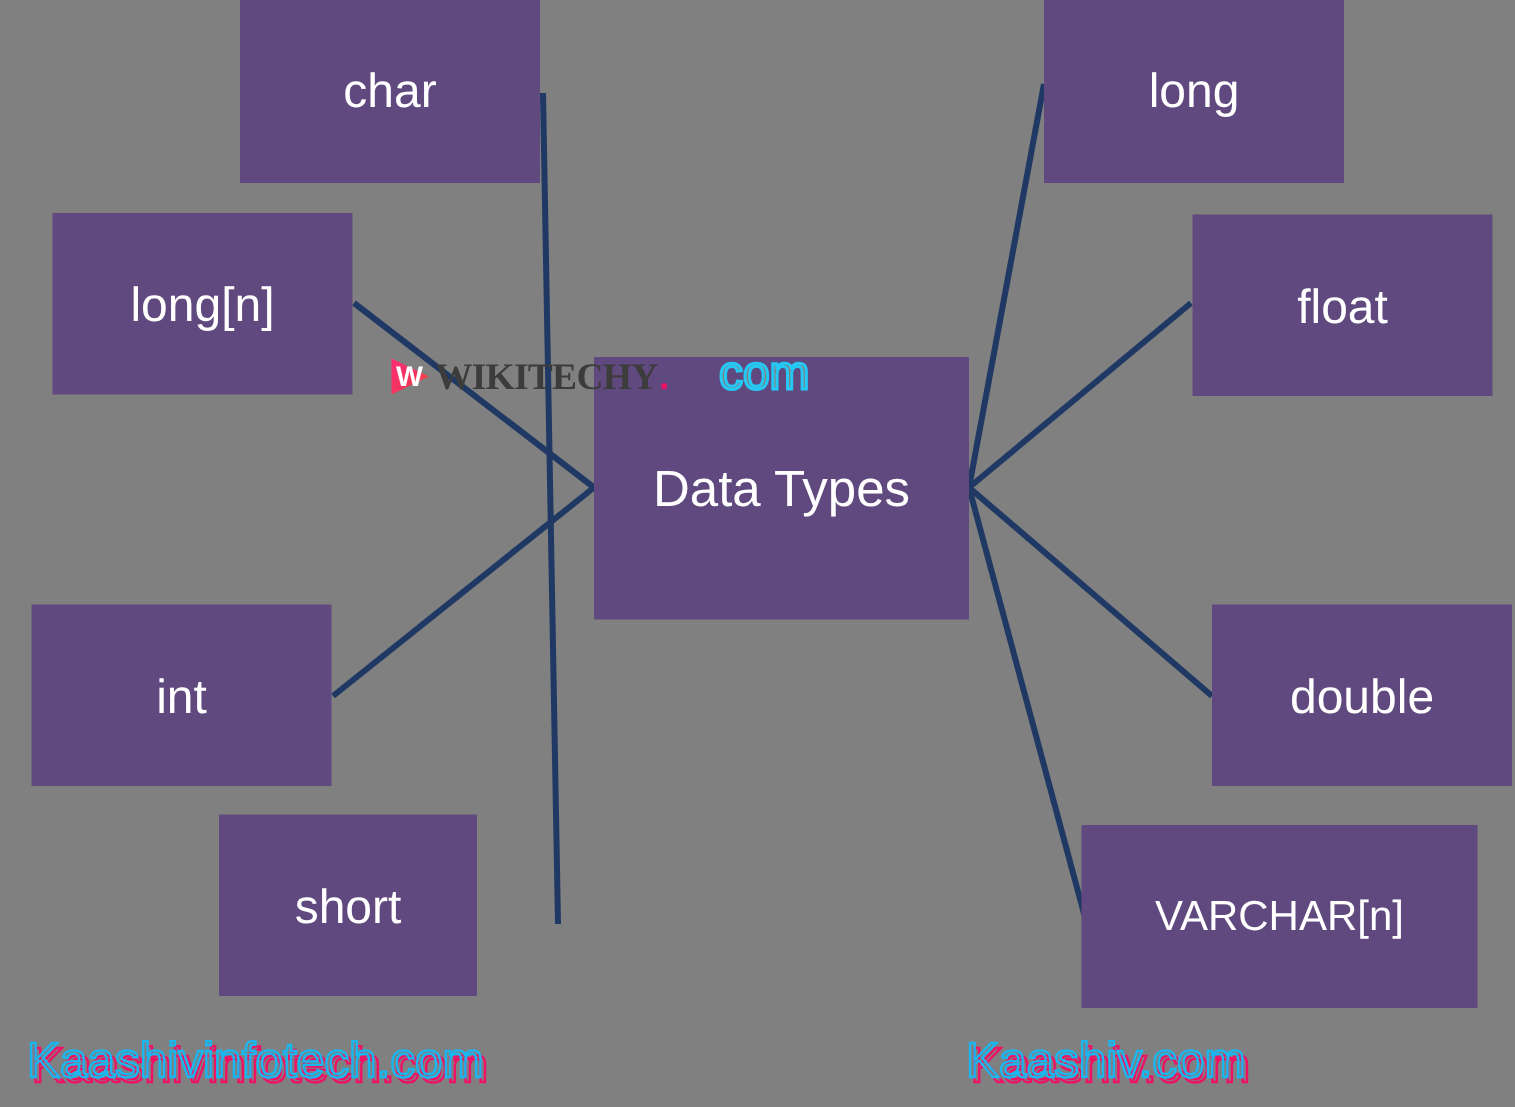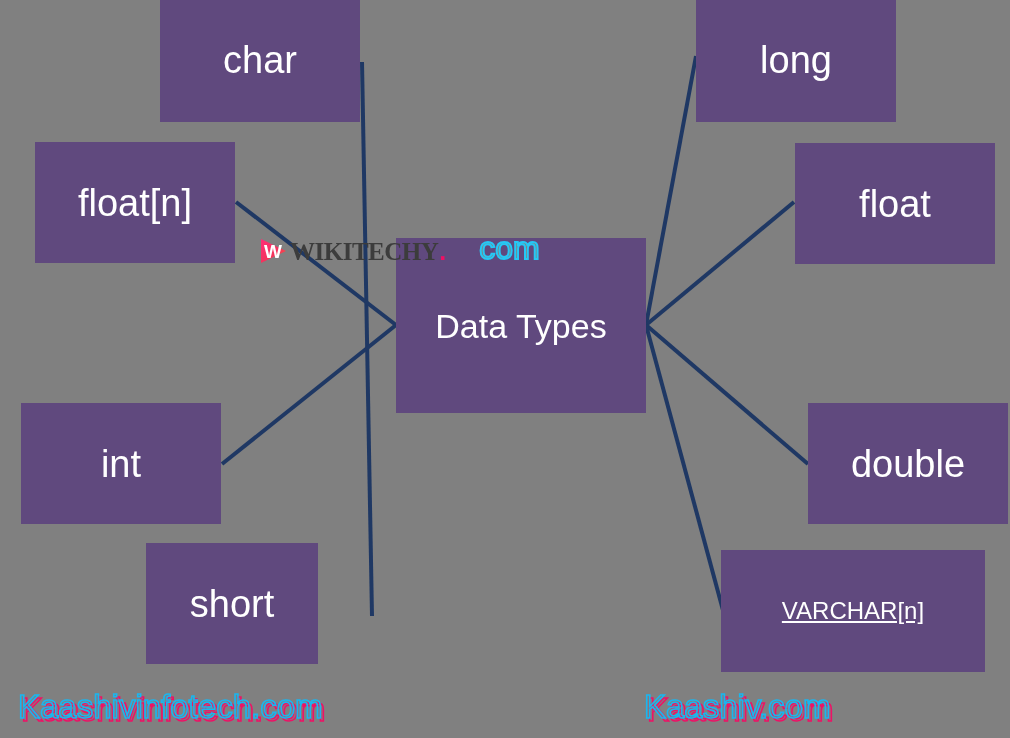--- a/index.html
+++ b/index.html
@@ -35,22 +35,22 @@
     box-sizing: border-box;
   }
   .node-label {
     color: #ffffff;
     font-weight: 400;
     white-space: nowrap;
     line-height: 1;
   }
   .node.center { z-index: 3; align-items: center; }
   .node.center .node-label { font-size: 34px; }
-  .node.leaf .node-label { font-size: 38px; }
-  .node.leaf.wide .node-label { font-size: 24px; text-decoration: underline; }
+  .node.leaf .node-label { font-size: 32px; }
+  .node.leaf.wide .node-label { font-size: 28px; }
 
   
   #watermark {
     position: absolute;
     left: 258px;
     top: 234px;
     height: 34px;
     display: flex;
     align-items: center;
     z-index: 4;
@@ -150,21 +150,21 @@
     </svg>
 
   <div class="node center" id="center-node" style="left: 396px; top: 238px; width: 250px; height: 175px; background: rgb(96, 73, 126);">
     <span class="node-label">Data Types</span>
   </div>
 
   <div class="node leaf" style="left: 160px; top: -2px; width: 200px; height: 124px; background: rgb(96, 73, 126);">
     <span class="node-label">char</span>
   </div>
   <div class="node leaf" style="left: 35px; top: 142px; width: 200px; height: 121px; background: rgb(96, 73, 126);">
-    <span class="node-label">float[n]</span>
+    <span class="node-label">long[n]</span>
   </div>
   <div class="node leaf" style="left: 21px; top: 403px; width: 200px; height: 121px; background: rgb(96, 73, 126);">
     <span class="node-label">int</span>
   </div>
   <div class="node leaf" style="left: 146px; top: 543px; width: 172px; height: 121px; background: rgb(96, 73, 126);">
     <span class="node-label">short</span>
   </div>
   <div class="node leaf" style="left: 696px; top: -2px; width: 200px; height: 124px; background: rgb(96, 73, 126);">
     <span class="node-label">long</span>
   </div>

